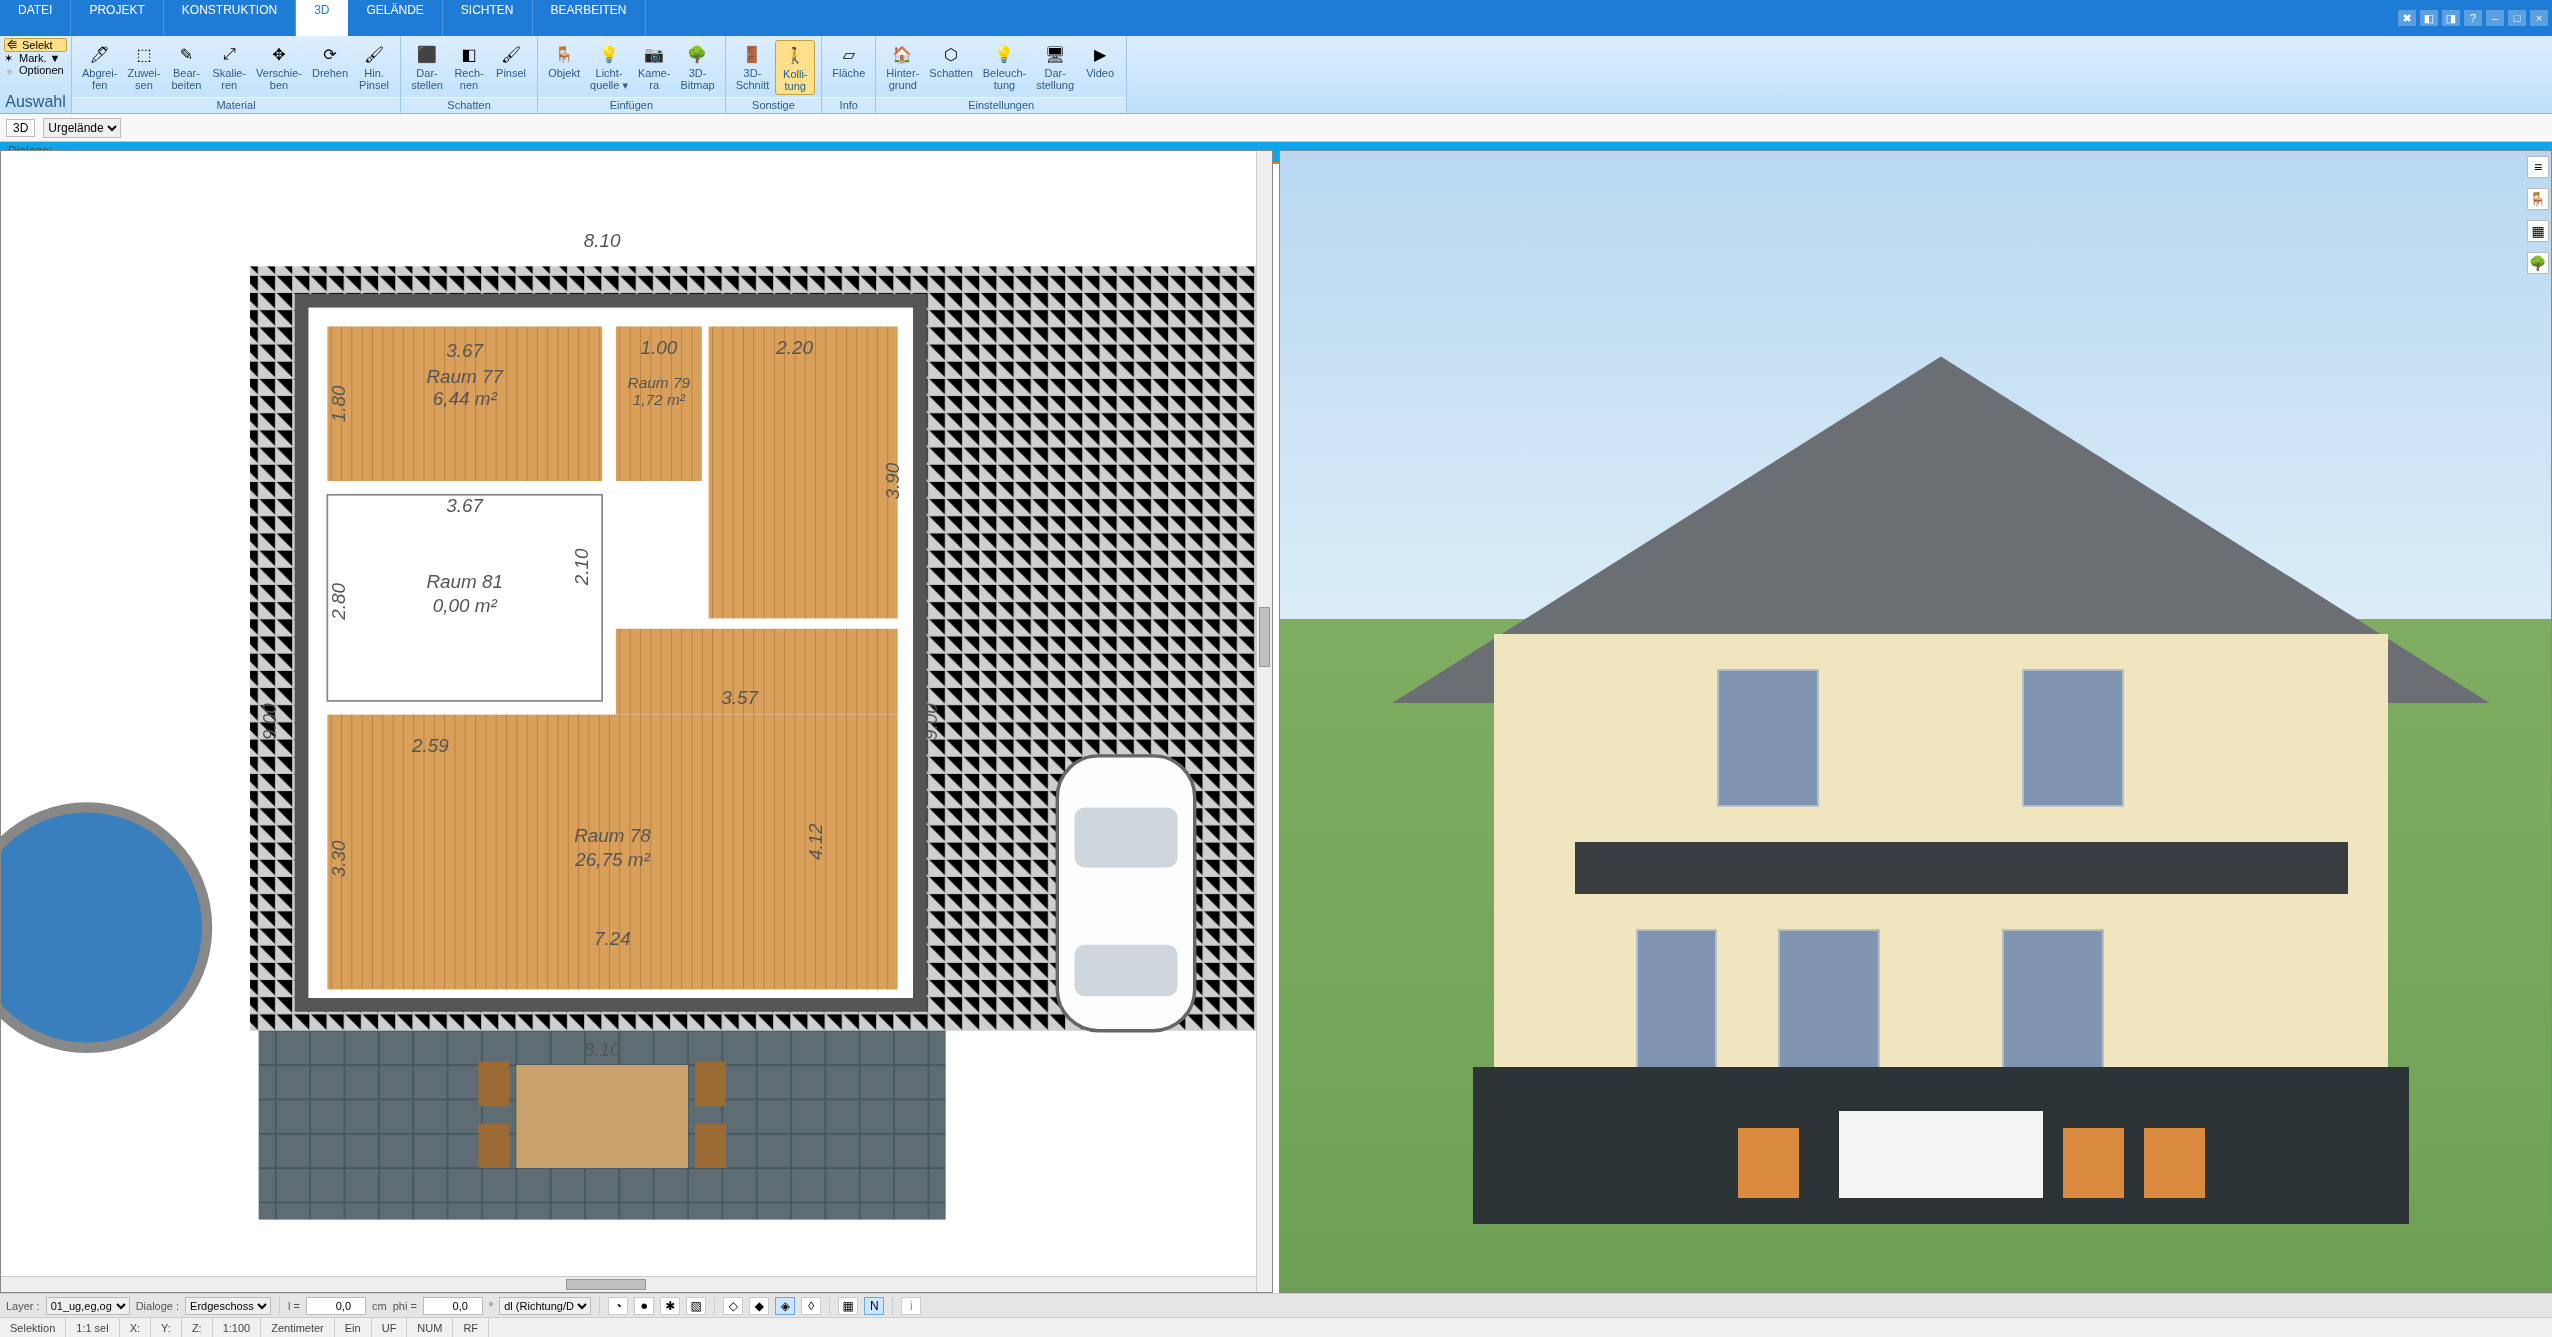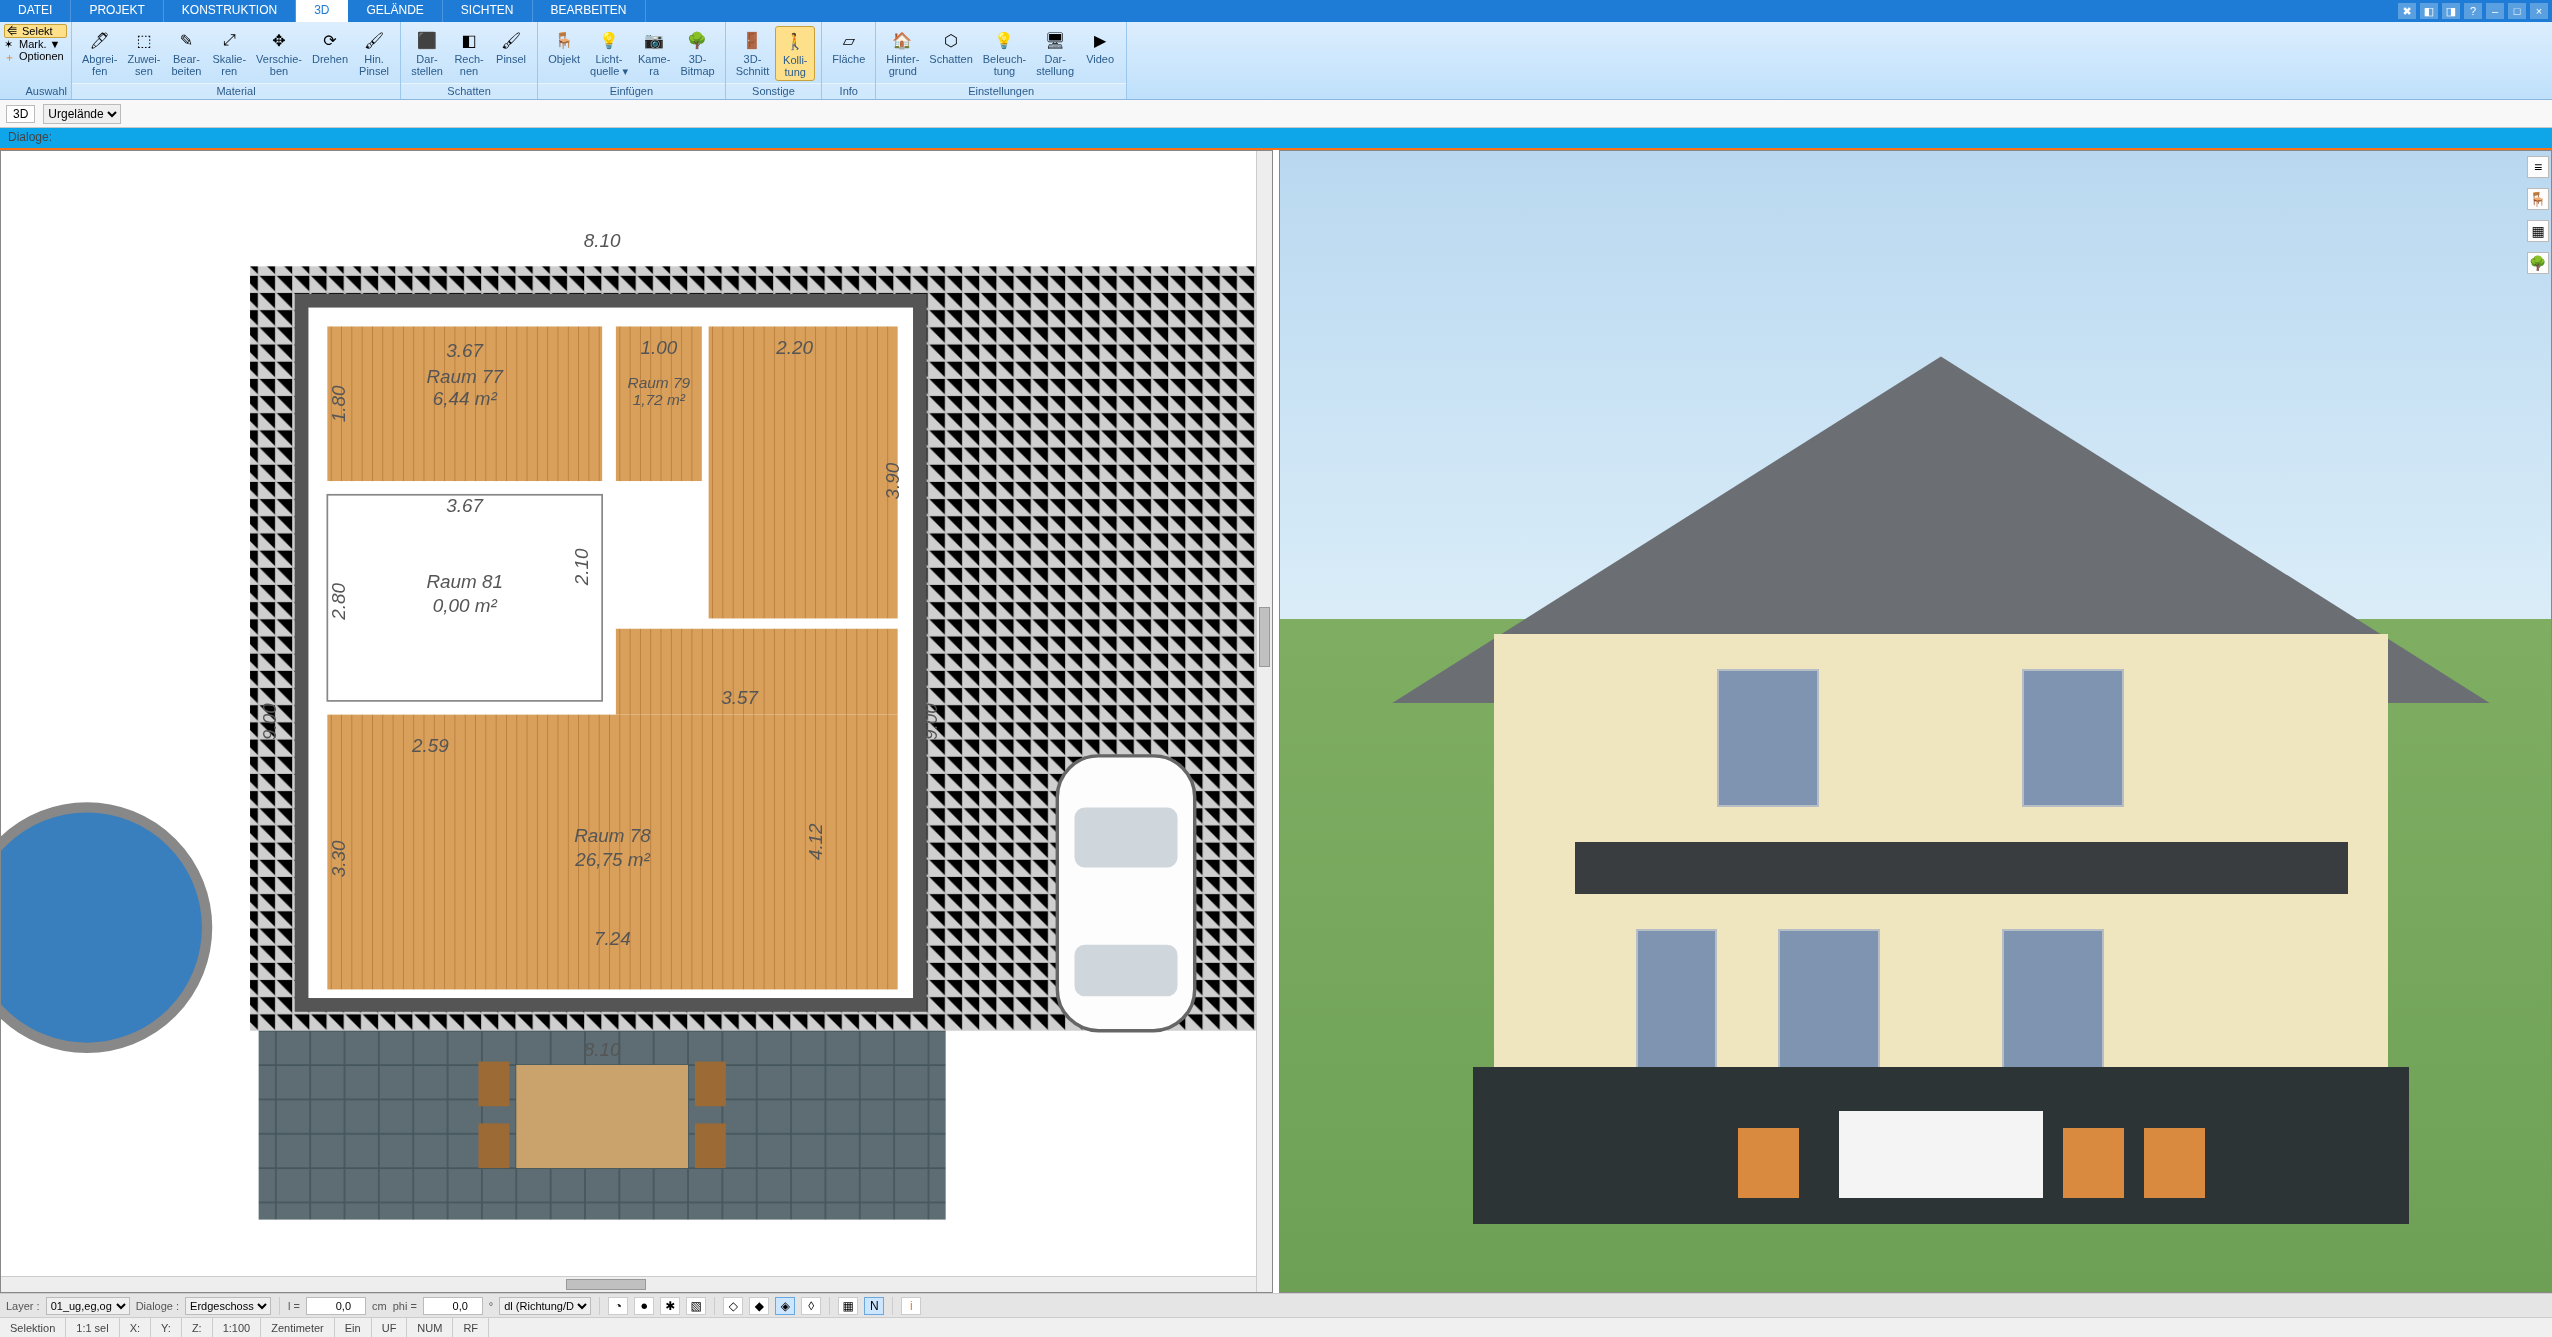--- a/index.html
+++ b/index.html
@@ -1,32 +1,32 @@
 <!DOCTYPE html>
 <html><head>
 <meta charset="utf-8">
 <style>
 * { margin: 0; padding: 0; box-sizing: border-box; font-family: "Segoe UI", Tahoma, sans-serif; }
 html, body { width: 100%; height: 100%; overflow: hidden; background: #fff; }
 
 
-.menu-tabs { display: flex; align-items: stretch; height: 22px; background: #1f7cd6; color: #fff; font-size: 12px; }
+.menu-tabs { display: flex; align-items: stretch; height: 36px; background: #1f7cd6; color: #fff; font-size: 12px; }
 .menu-tabs .tab { padding: 3px 18px; cursor: pointer; border-right: 1px solid rgba(255,255,255,.2); }
 .menu-tabs .tab.active { background: #fff; color: #1f7cd6; }
 .menu-tabs .spacer { flex: 1; }
 .menu-tabs .win-controls { display: flex; align-items: center; gap: 4px; padding-right: 4px; }
 .menu-tabs .win-controls span { width: 18px; height: 16px; display: flex; align-items: center; justify-content: center; background: #5aa0e0; font-size: 11px; cursor: pointer; }
 
 
 .ribbon { display: flex; align-items: stretch; background: linear-gradient(#dceefe,#bfe0fb); border-bottom: 1px solid #8ab6e0; height: 78px; }
 .ribbon .side-panel { display: flex; flex-direction: column; justify-content: space-between; padding: 2px 4px; border-right: 1px solid #9cc8ee; font-size: 11px; width: 72px; }
 .ribbon .side-panel .row { display: flex; align-items: center; gap: 3px; white-space: nowrap; cursor: pointer; }
 .ribbon .side-panel .row .ico { width: 12px; height: 12px; display:inline-block; }
 .ribbon .side-panel .row.sel { background:#ffe08a; border:1px solid #c9a13a; padding:0 2px; border-radius:2px;}
-.ribbon .side-panel .footer { text-align:right; font-size:11px; color:#2b5c8c; }
+.ribbon .side-panel .footer { text-align:center; font-size:16px; color:#2b5c8c; }
 
 .ribbon .group { display:flex; flex-direction:column; border-right:1px solid #9cc8ee; }
 .ribbon .group .items { flex:1; display:flex; align-items:flex-start; padding:4px 6px 0 6px; gap:2px;}
 .ribbon .group .label { text-align:center; font-size:11px; color:#2b5c8c; padding:1px 0 2px 0; background:rgba(255,255,255,.25); border-top:1px solid rgba(255,255,255,.5);}
 .ribbon .btn { display:flex; flex-direction:column; align-items:center; justify-content:flex-start; min-width:40px; padding:2px 4px; cursor:pointer; border-radius:3px; }
 .ribbon .btn .icon { width:28px; height:24px; display:flex; align-items:center; justify-content:center; }
 .ribbon .btn .txt { font-size:11px; color:#2b5c8c; text-align:center; line-height:1.05; margin-top:2px; white-space:pre; }
 .ribbon .btn.active { background:#ffe08a; border:1px solid #c9a13a; }
 
 

